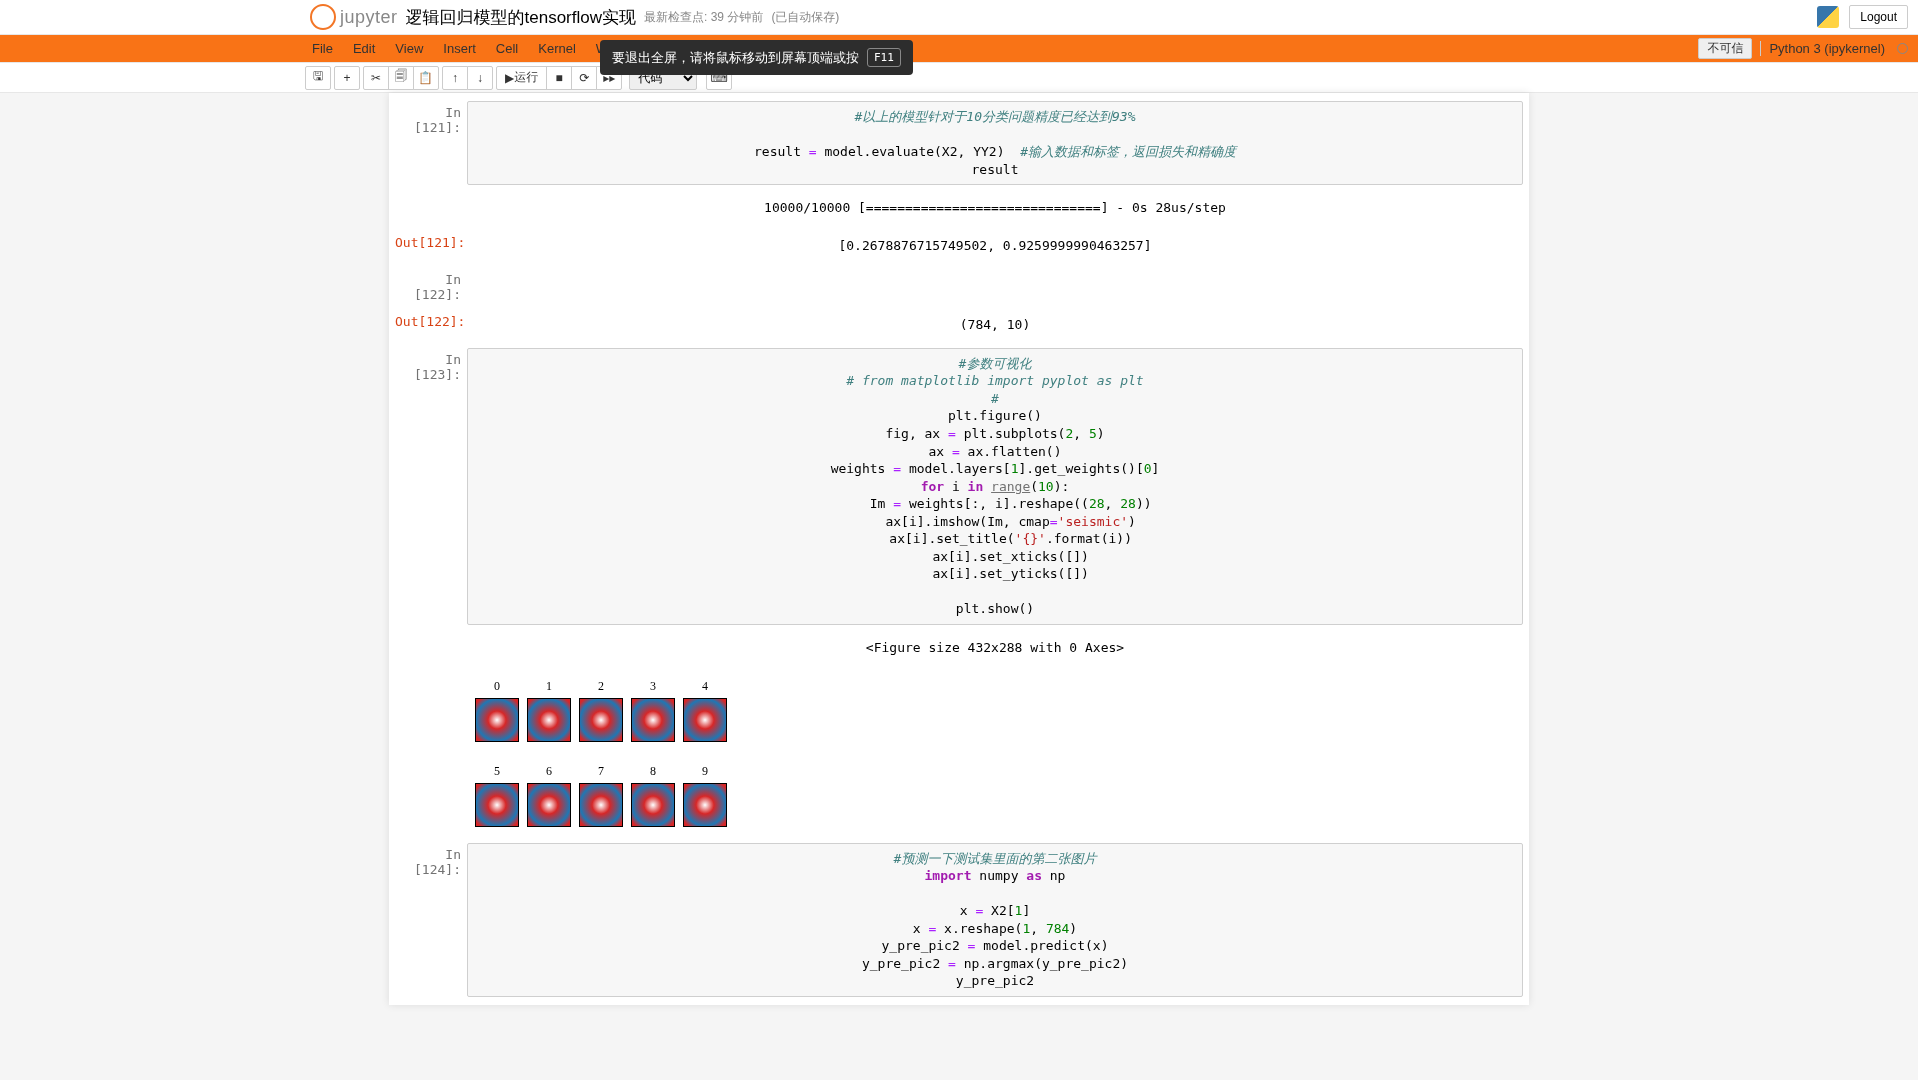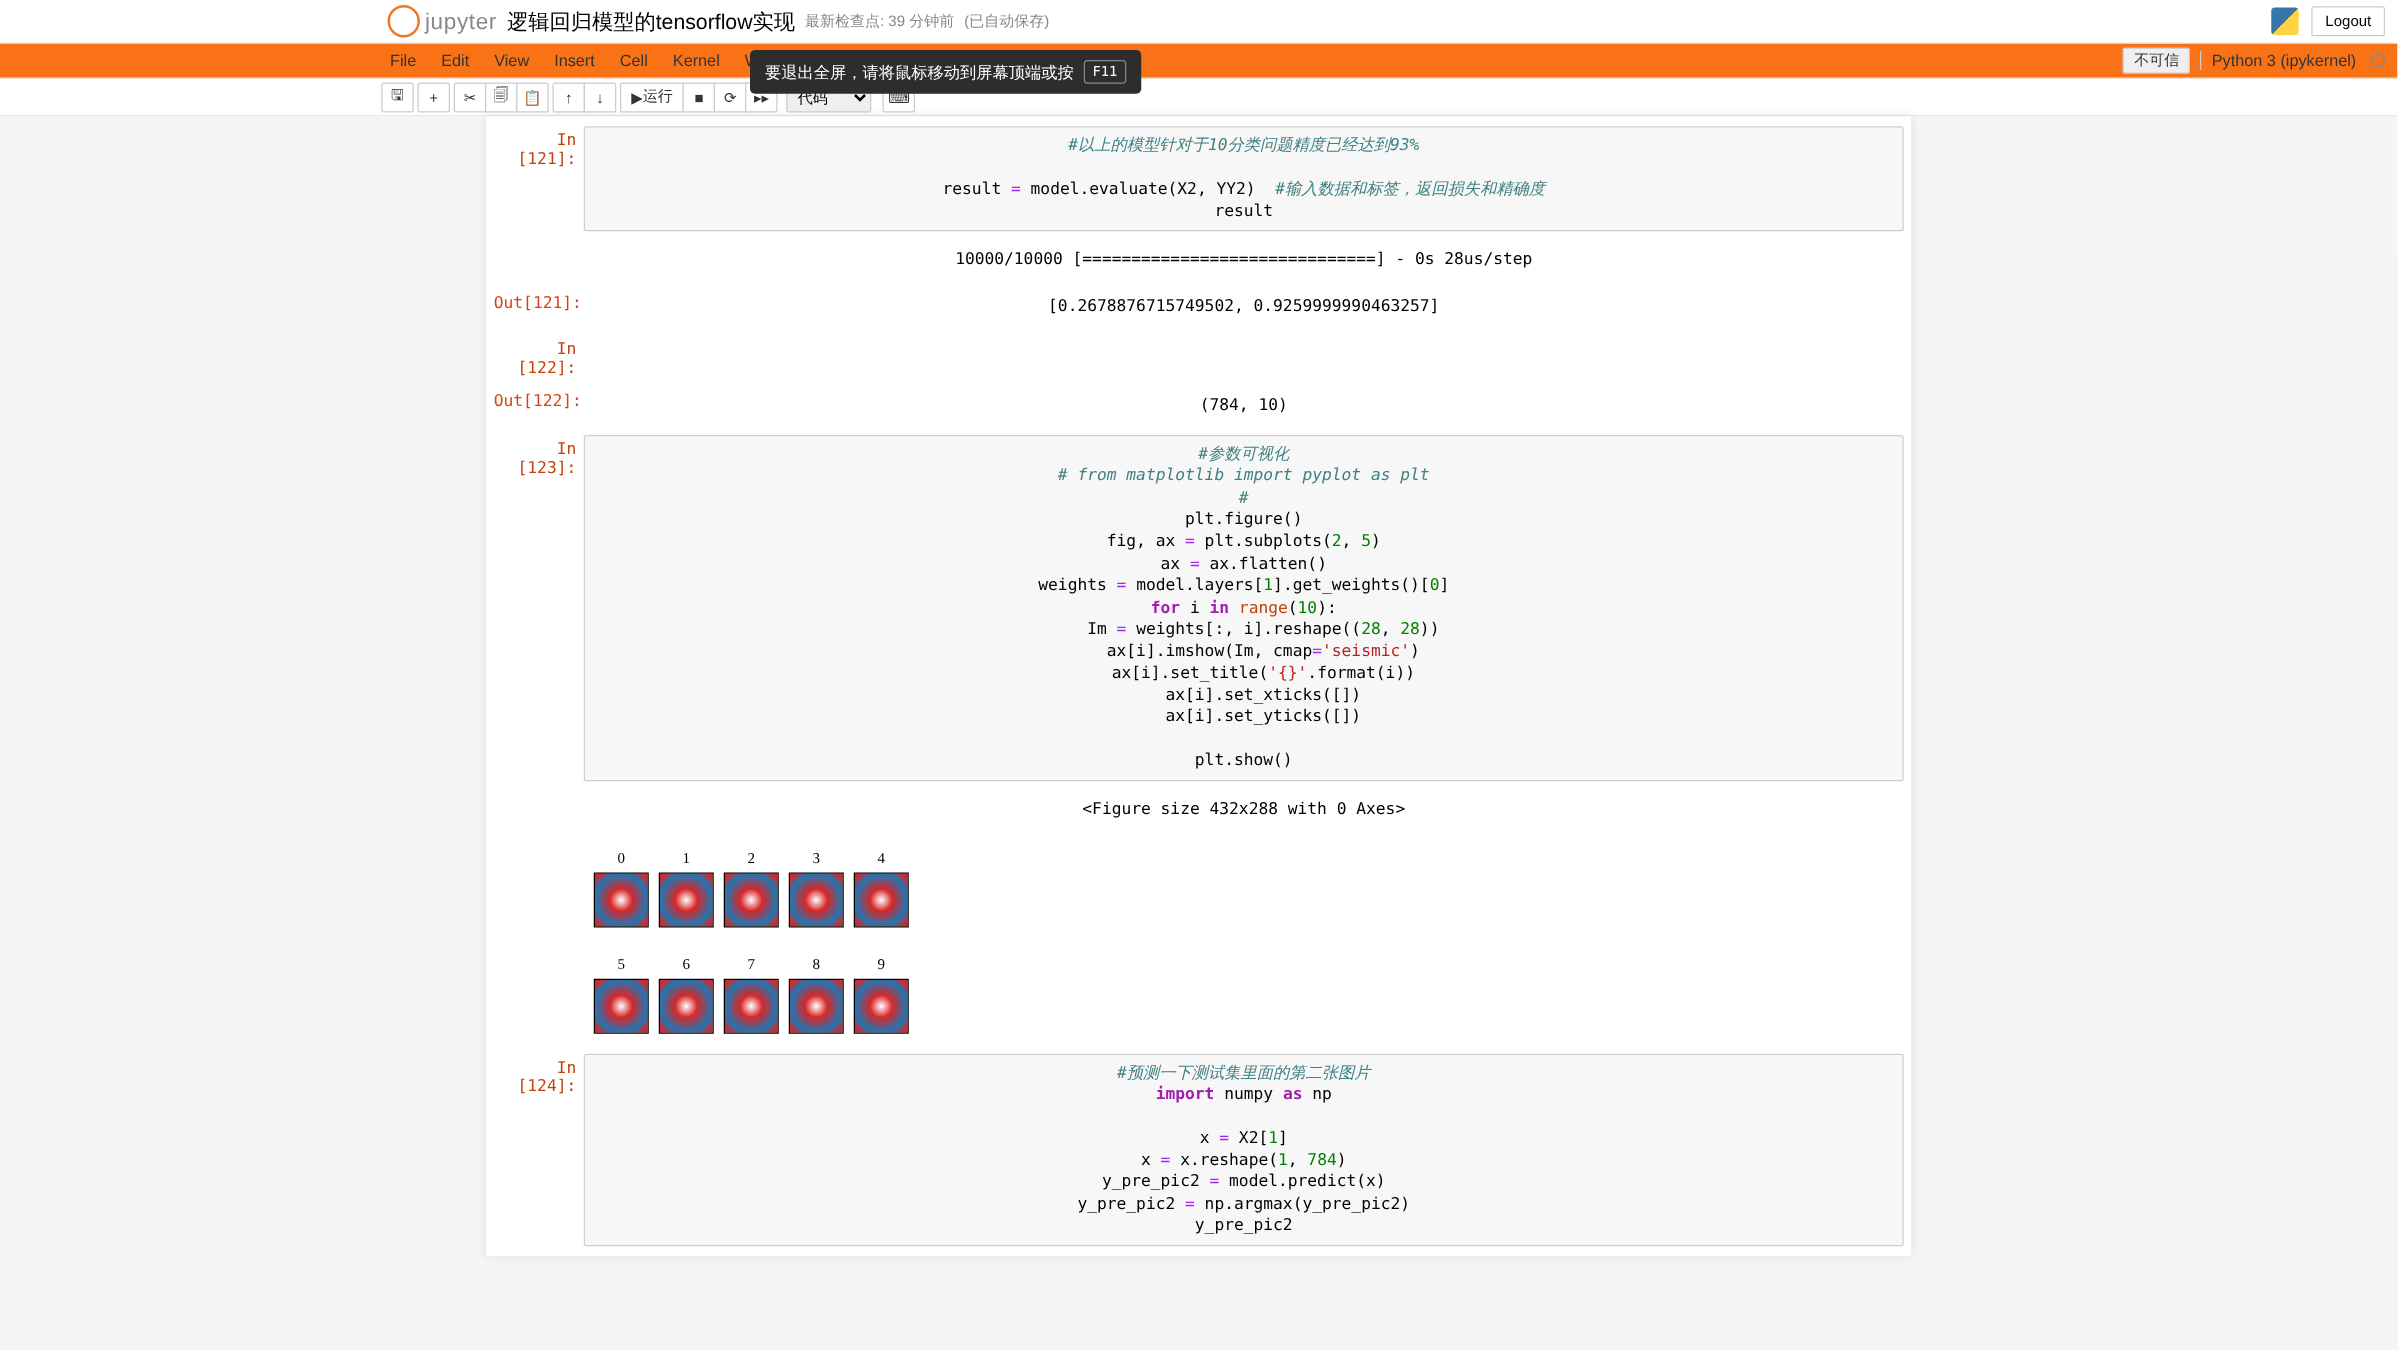--- a/index.html
+++ b/index.html
@@ -34,32 +34,32 @@
 .cell-type-select { border: 1px solid #ccc; height: 24px; font-size: 12px; padding: 0 18px 0 4px; border-radius: 2px; margin-left: 4px; }
 
 .tooltip-overlay { position: absolute; top: 40px; left: 600px; background: #2d2d2d; color: #fff; padding: 8px 12px; border-radius: 4px; font-size: 13px; display: flex; align-items: center; gap: 8px; z-index: 100; }
 .key-badge { border: 1px solid #888; border-radius: 3px; padding: 2px 6px; font-size: 11px; font-family: monospace; }
 
 .notebook-container { background: #f5f5f5; padding: 0; min-height: calc(100vh - 90px); }
 .notebook { max-width: 1140px; margin: 0 auto; background: #fff; box-shadow: 0 0 8px rgba(0,0,0,0.1); padding: 4px 0; }
 
 .cell { display: flex; padding: 4px 6px; }
 .prompt { width: 72px; text-align: right; font-family: monospace; font-size: 13px; padding: 4px 6px 0 0; flex-shrink: 0; }
-.prompt.in { color: #c2410c; }
+.prompt.in { color: #737373; }
 .prompt.out { color: #D84315; }
 .cell-content { flex: 1; text-align: center; }
 .input-area { border: 1px solid #cfcfcf; background: #f7f7f7; padding: 6px 8px; font-family: monospace; font-size: 13px; line-height: 1.35; white-space: pre; overflow-x: auto; border-radius: 2px; }
 .output-area { padding: 6px 8px; font-family: monospace; font-size: 13px; white-space: pre; line-height: 1.35; }
 
 .hl-comment { color: #408080; font-style: italic; }
 .hl-op { color: #aa22ff; }
 .hl-num { color: #008000; }
 .hl-str { color: #ba2121; }
 .hl-kw { color: #a21caf; font-weight: bold; }
-.hl-builtin { color: #c2410c; }
+.hl-builtin { color: #737373; text-decoration: underline; }
 
 .plot-grid { display: flex; flex-direction: column; gap: 22px; padding: 8px 0 8px 8px; }
 .plot-row { display: flex; gap: 8px; }
 .plot-item { display: flex; flex-direction: column; align-items: center; }
 .plot-title { font-family: serif; font-size: 12px; margin-bottom: 4px; }
 .plot-img { width: 44px; height: 44px; border: 1px solid #000; background: radial-gradient(circle at 50% 50%, #ffffff 0%, #d62728 30%, #1f77b4 70%, #d62728 90%); }
 
 .pad-left { margin-left: 300px; }
 </style>
 </head>

